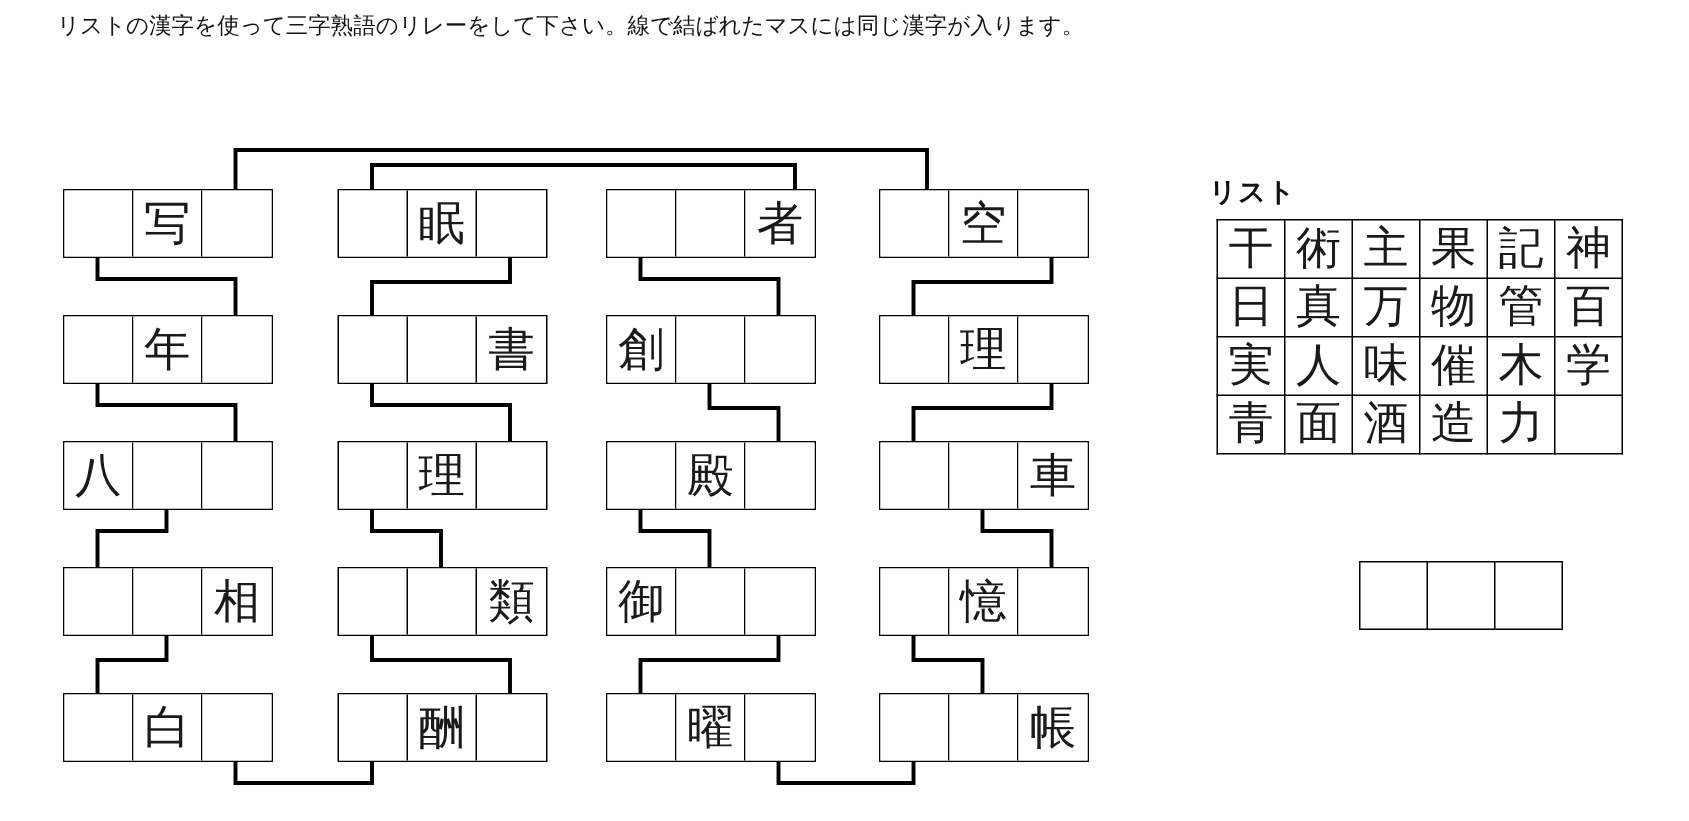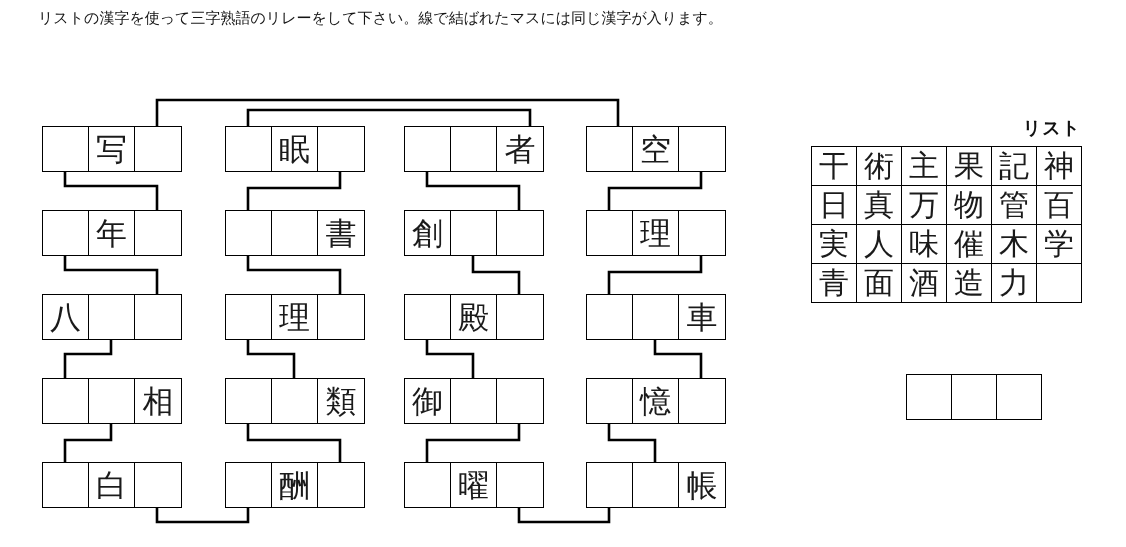--- a/index.html
+++ b/index.html
@@ -77,21 +77,21 @@
   }
 
   
   #list-panel {
     position: absolute;
     left: 806px;
     top: 116px;
     width: 300px;
   }
   #list-title {
-    text-align: right;
+    text-align: left;
     width: 275px;
     font-size: 18px;
     font-weight: bold;
     letter-spacing: 1px;
     margin-bottom: 6px;
     color: #111;
   }
   #list-table {
     border-collapse: collapse;
     margin-left: 5px;

